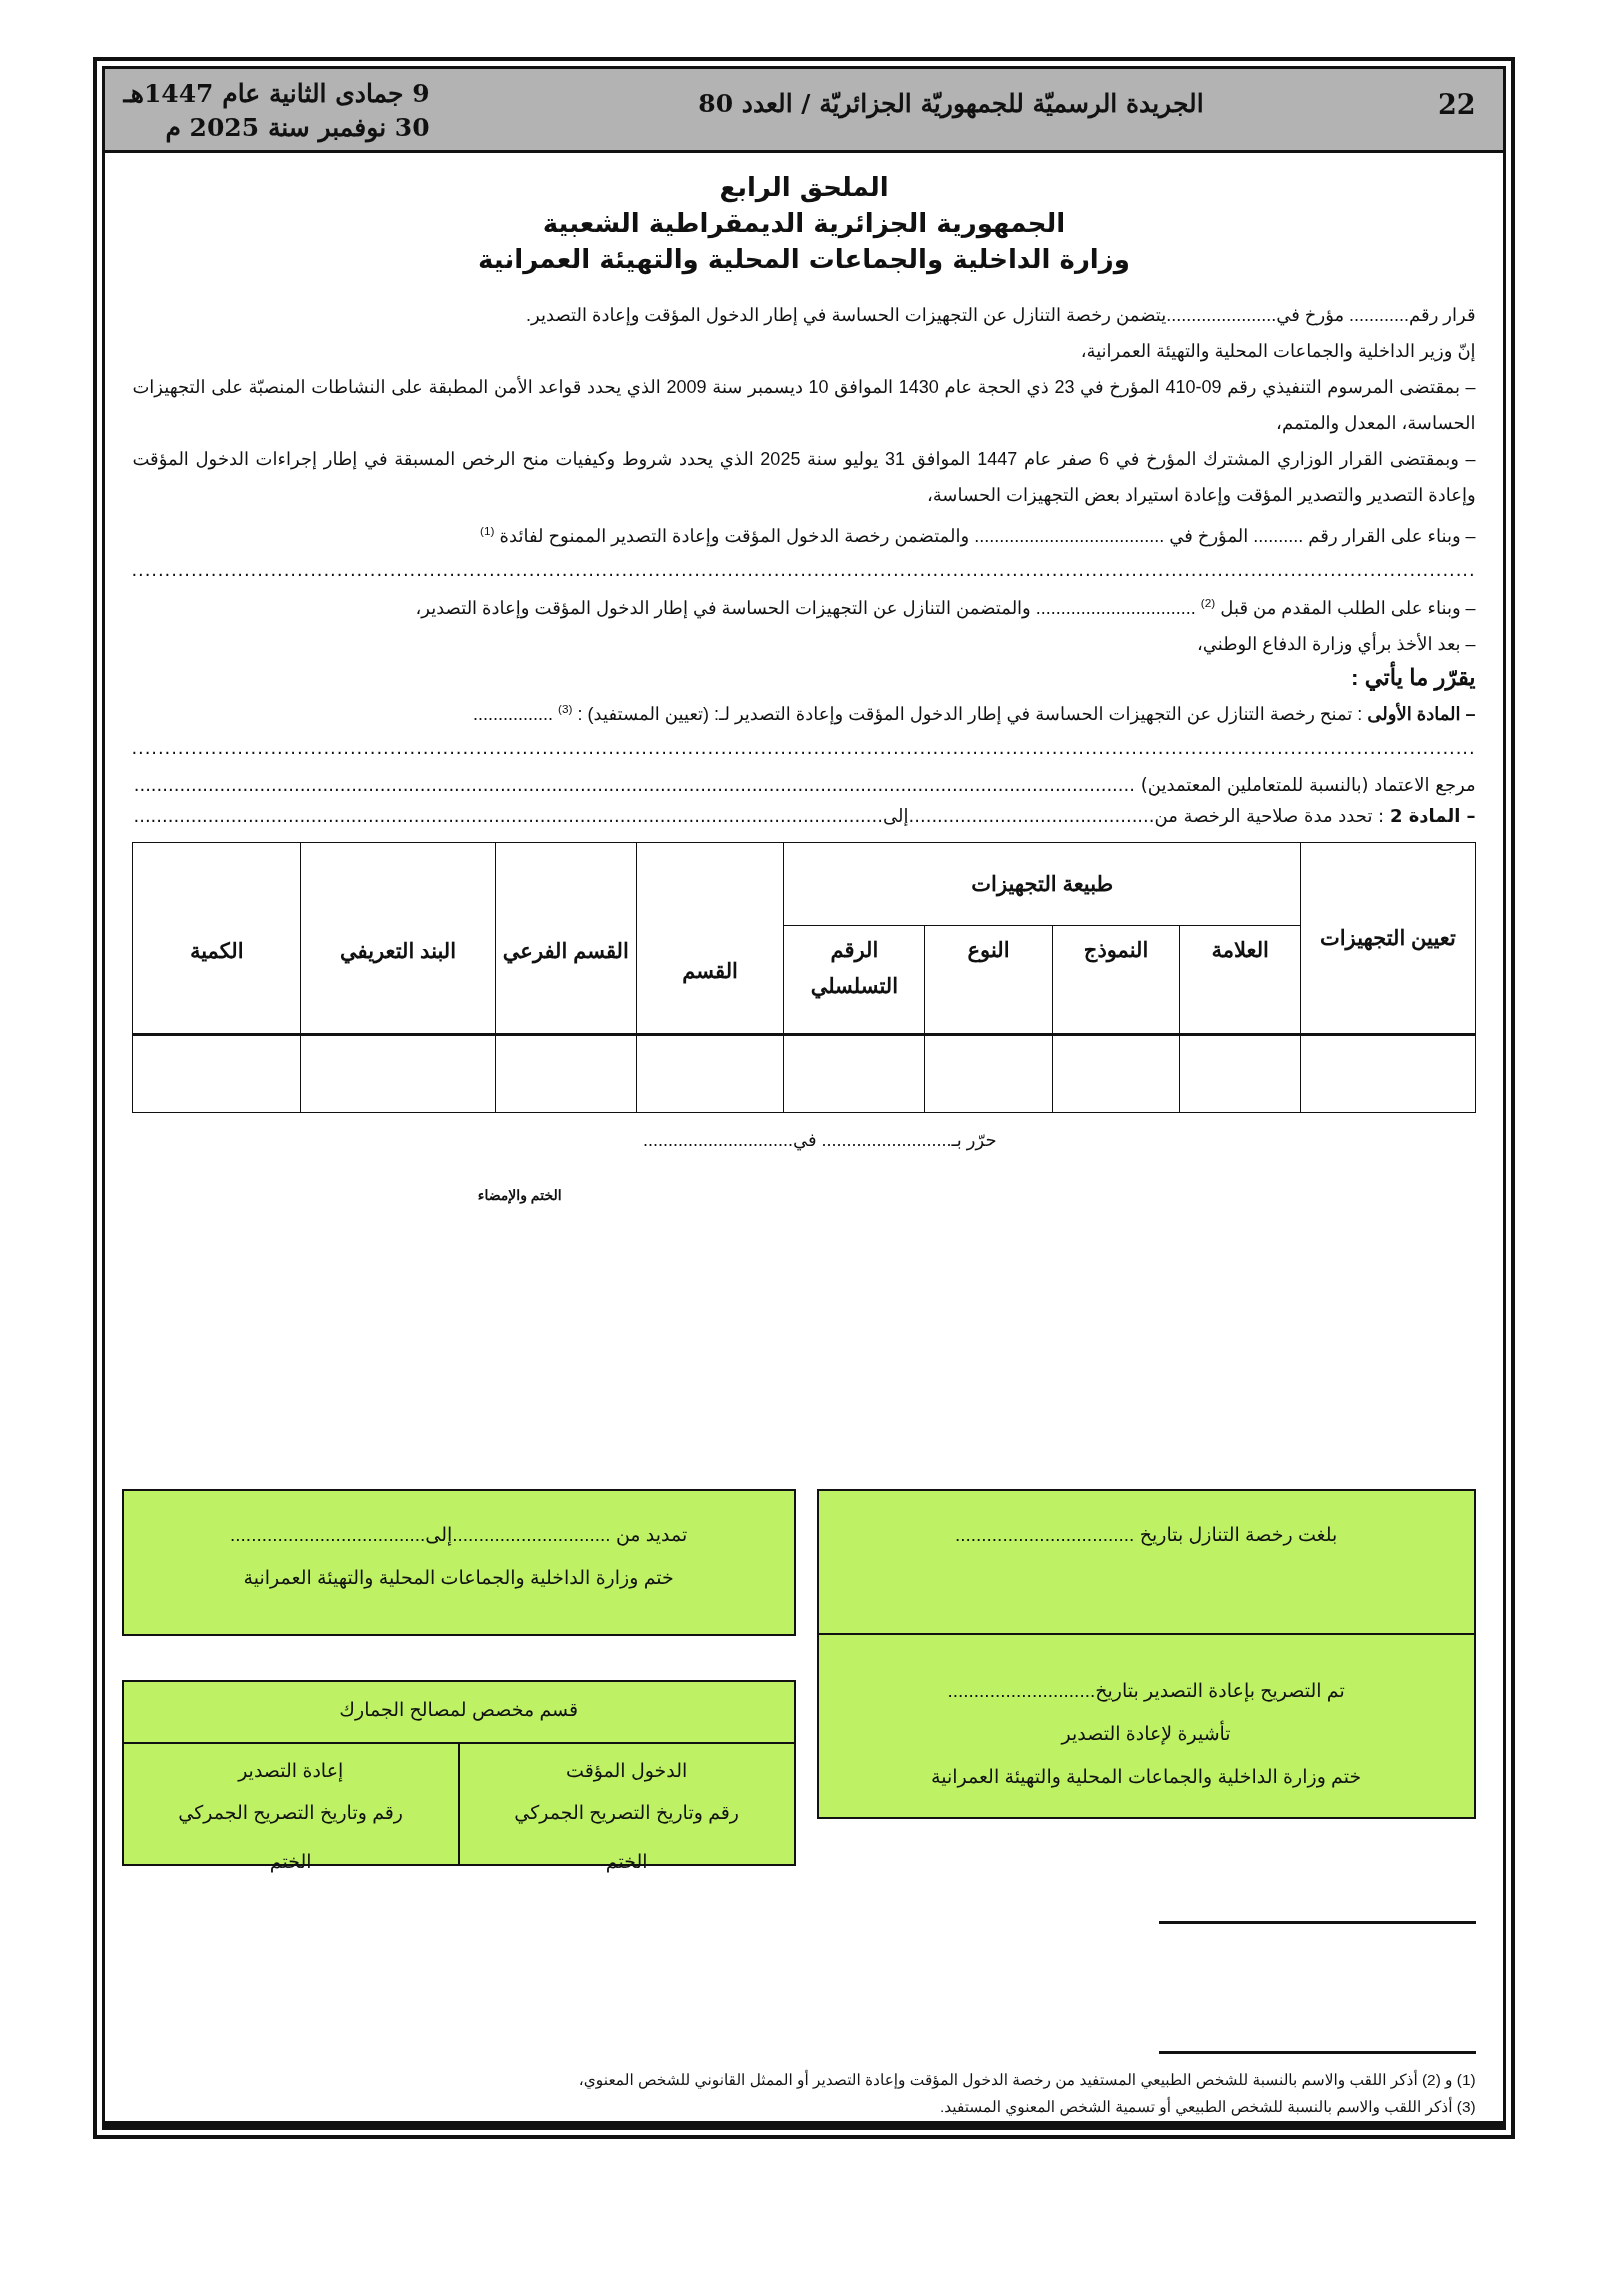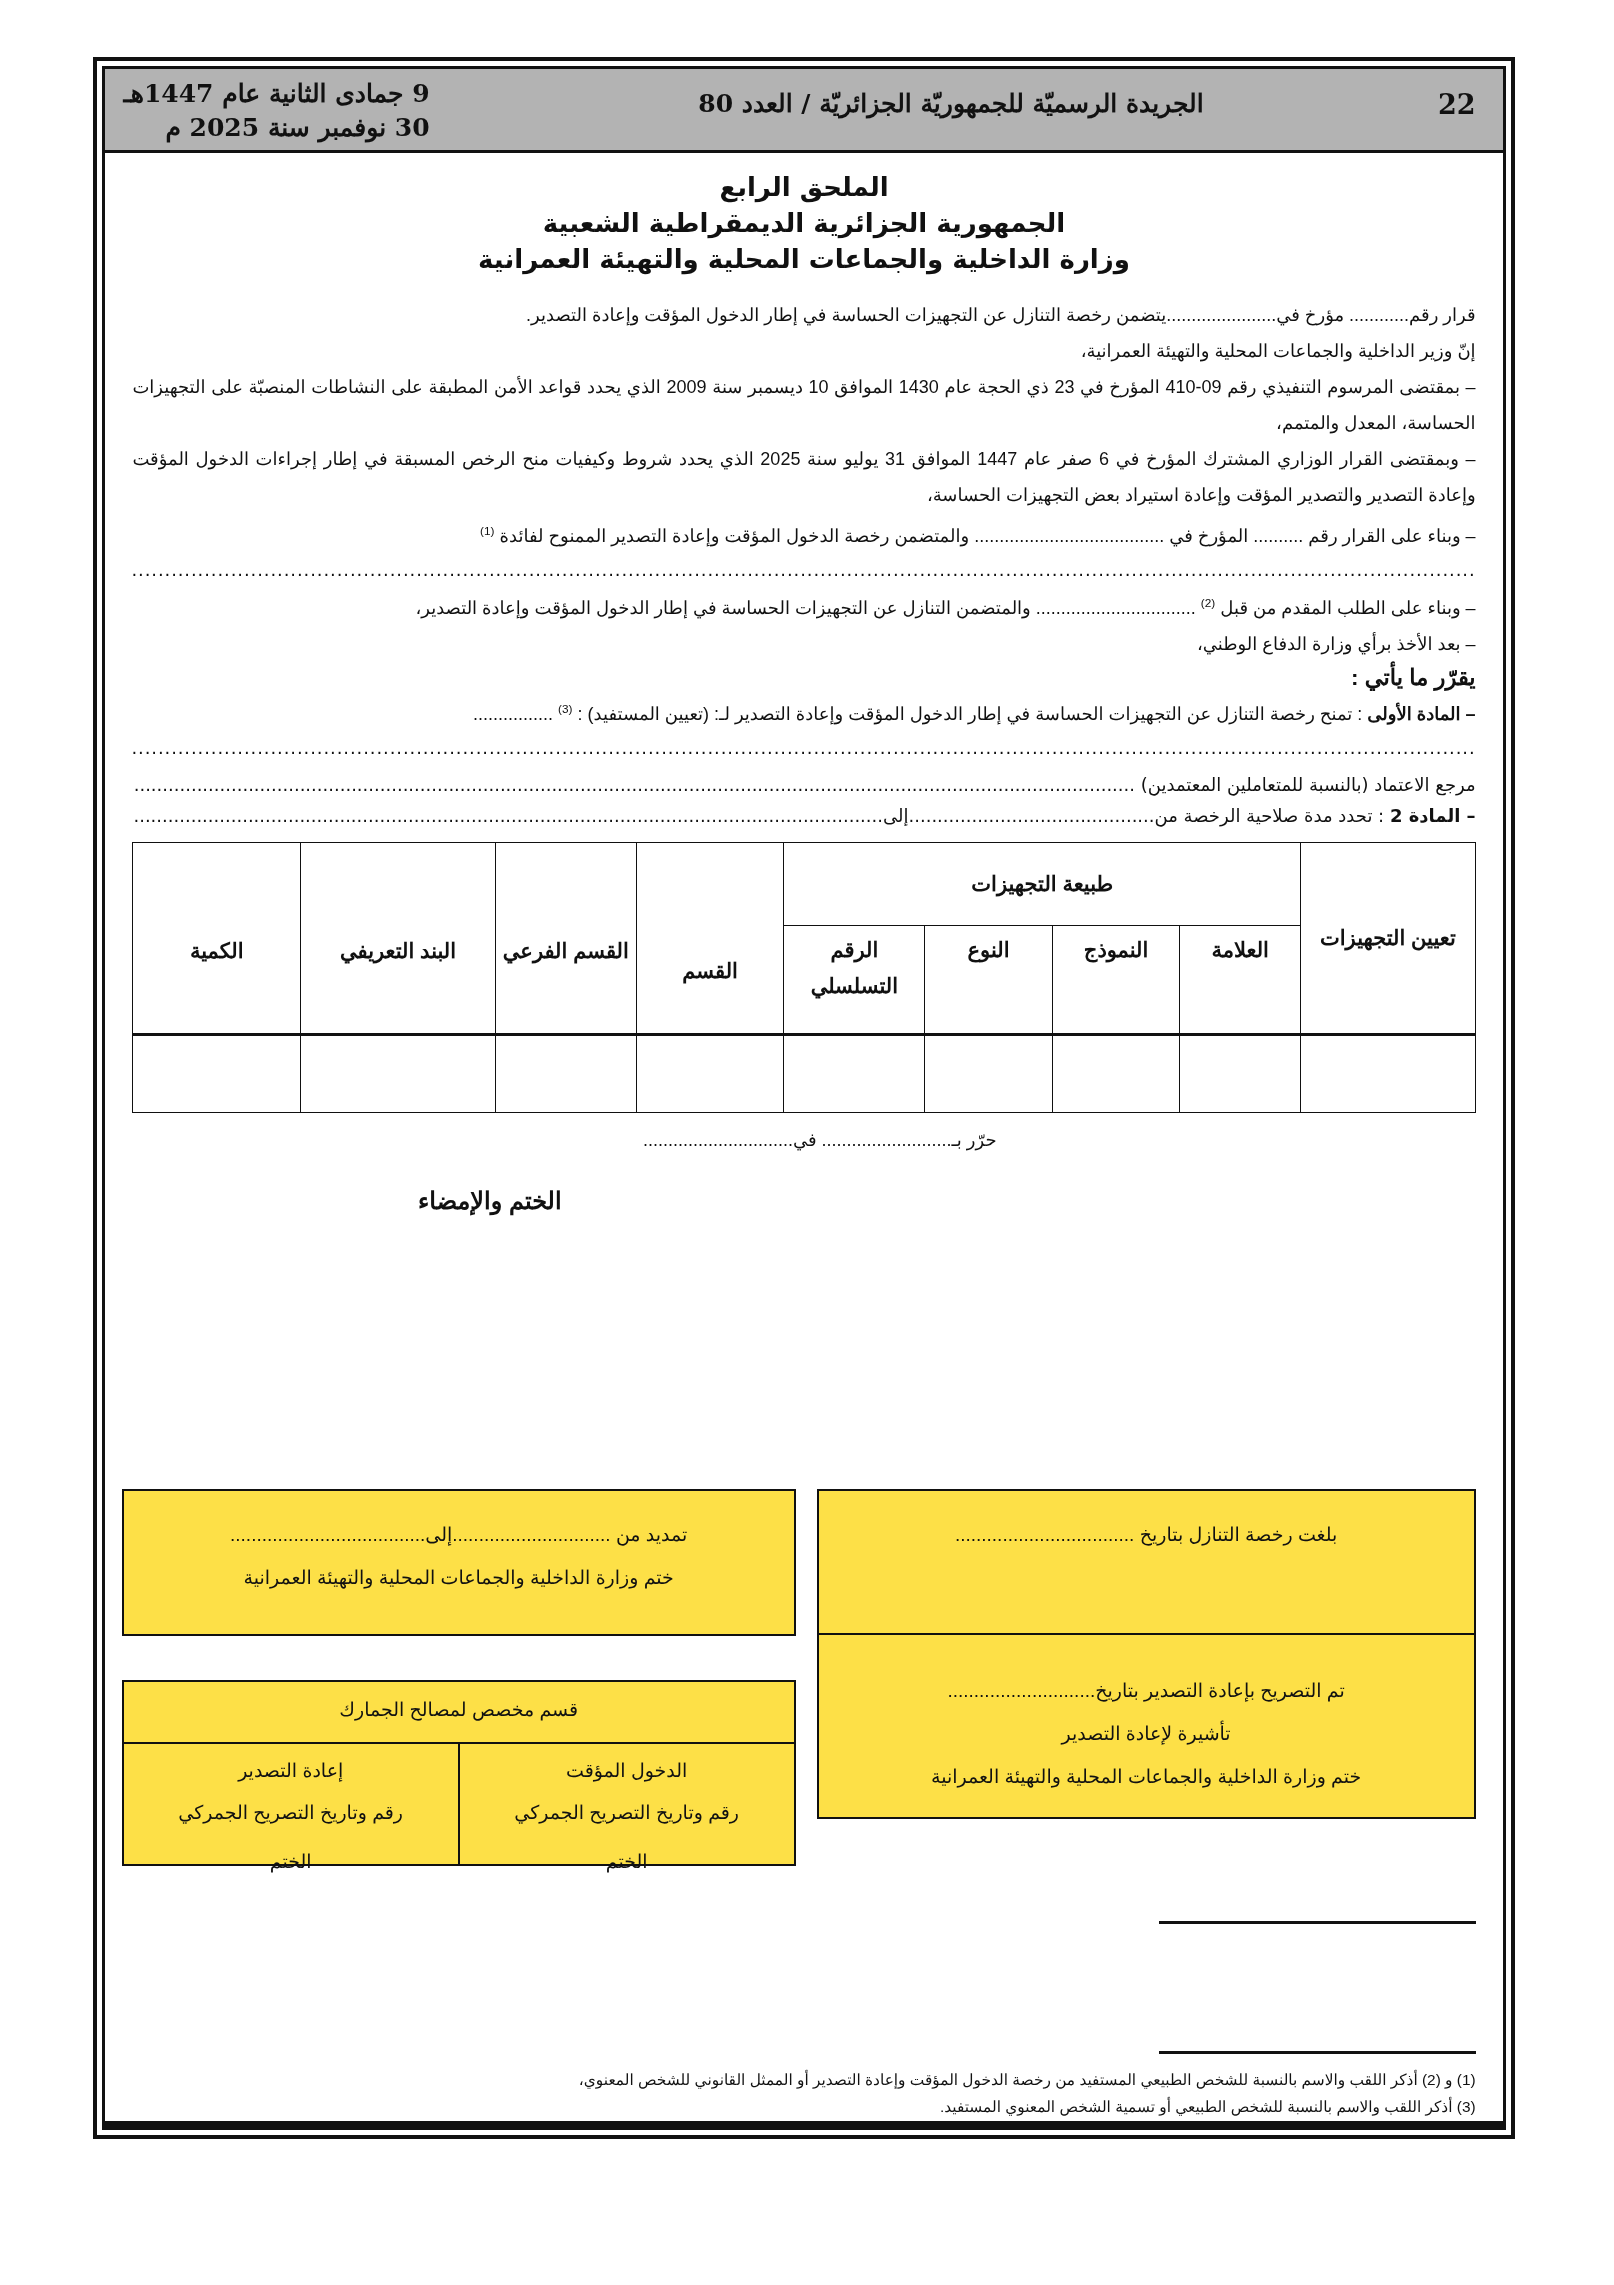--- a/index.html
+++ b/index.html
@@ -31,22 +31,22 @@
     .decree-heading { font-weight: bold; font-size: 22.6px; margin-top: 1.8px; font-family: "Liberation Sans", sans-serif; }
     b.article { font-weight: bold; }
     .eq-table { width: 100%; border-collapse: collapse; margin-top: 11px; direction: rtl; font-family: "Liberation Sans", sans-serif; }
     .eq-table th, .eq-table td { border: 1.8px solid #111; font-size: 21px; font-weight: bold; text-align: center; vertical-align: middle; margin-top: 36px; }
     .eq-table thead tr.r1 th.group { height: 80px; }
     .eq-table thead tr.r2 th { height: 100px; vertical-align: top; padding-top: 6px; line-height: 36px; }
     .eq-table th.tall { vertical-align: middle; line-height: 36px; }
     .eq-table tbody td { height: 74px; }
     .eq-table thead { border-bottom: 3.6px solid #111; }
     .signed { font-size: 18px; margin-top: 16.3px; padding-right: 479px; font-family: "Liberation Sans", sans-serif; }
-    .seal-title { font-weight: bold; font-size: 24px; margin-top: 36px; padding-right: 914px; font-family: "Liberation Sans", sans-serif; }
-    .box { position: absolute; border: 2.7px solid #111; box-sizing: border-box; background: #fde047; direction: rtl; text-align: center; font-family: "Liberation Sans", sans-serif; font-size: 19px; }
+    .seal-title { font-weight: bold; font-size: 14px; margin-top: 36px; padding-right: 914px; font-family: "Liberation Sans", sans-serif; }
+    .box { position: absolute; border: 2.7px solid #111; box-sizing: border-box; background: #bef264; direction: rtl; text-align: center; font-family: "Liberation Sans", sans-serif; font-size: 19px; }
     .box .line { line-height: 43px; }
     .customs-head { border-bottom: 2.7px solid #111; height: 60px; line-height: 56px; }
     .customs-cols { display: flex; height: calc(100% - 60px); }
     .customs-col { flex: 1; padding-top: 5.4px; line-height: 42px; }
     .customs-col + .customs-col { border-right: 2.7px solid #111; }
     .note-rule { position: absolute; height: 2.7px; background: #111; }
     .note { position: absolute; direction: rtl; font-family: "Liberation Sans", sans-serif; font-size: 16.3px; line-height: 27px; }
     .note .note-title { font-weight: bold; font-size: 17px; }
     .footnotes { position: absolute; direction: rtl; font-family: "Liberation Sans", sans-serif; font-size: 15.4px; line-height: 27px; }
   </style>

